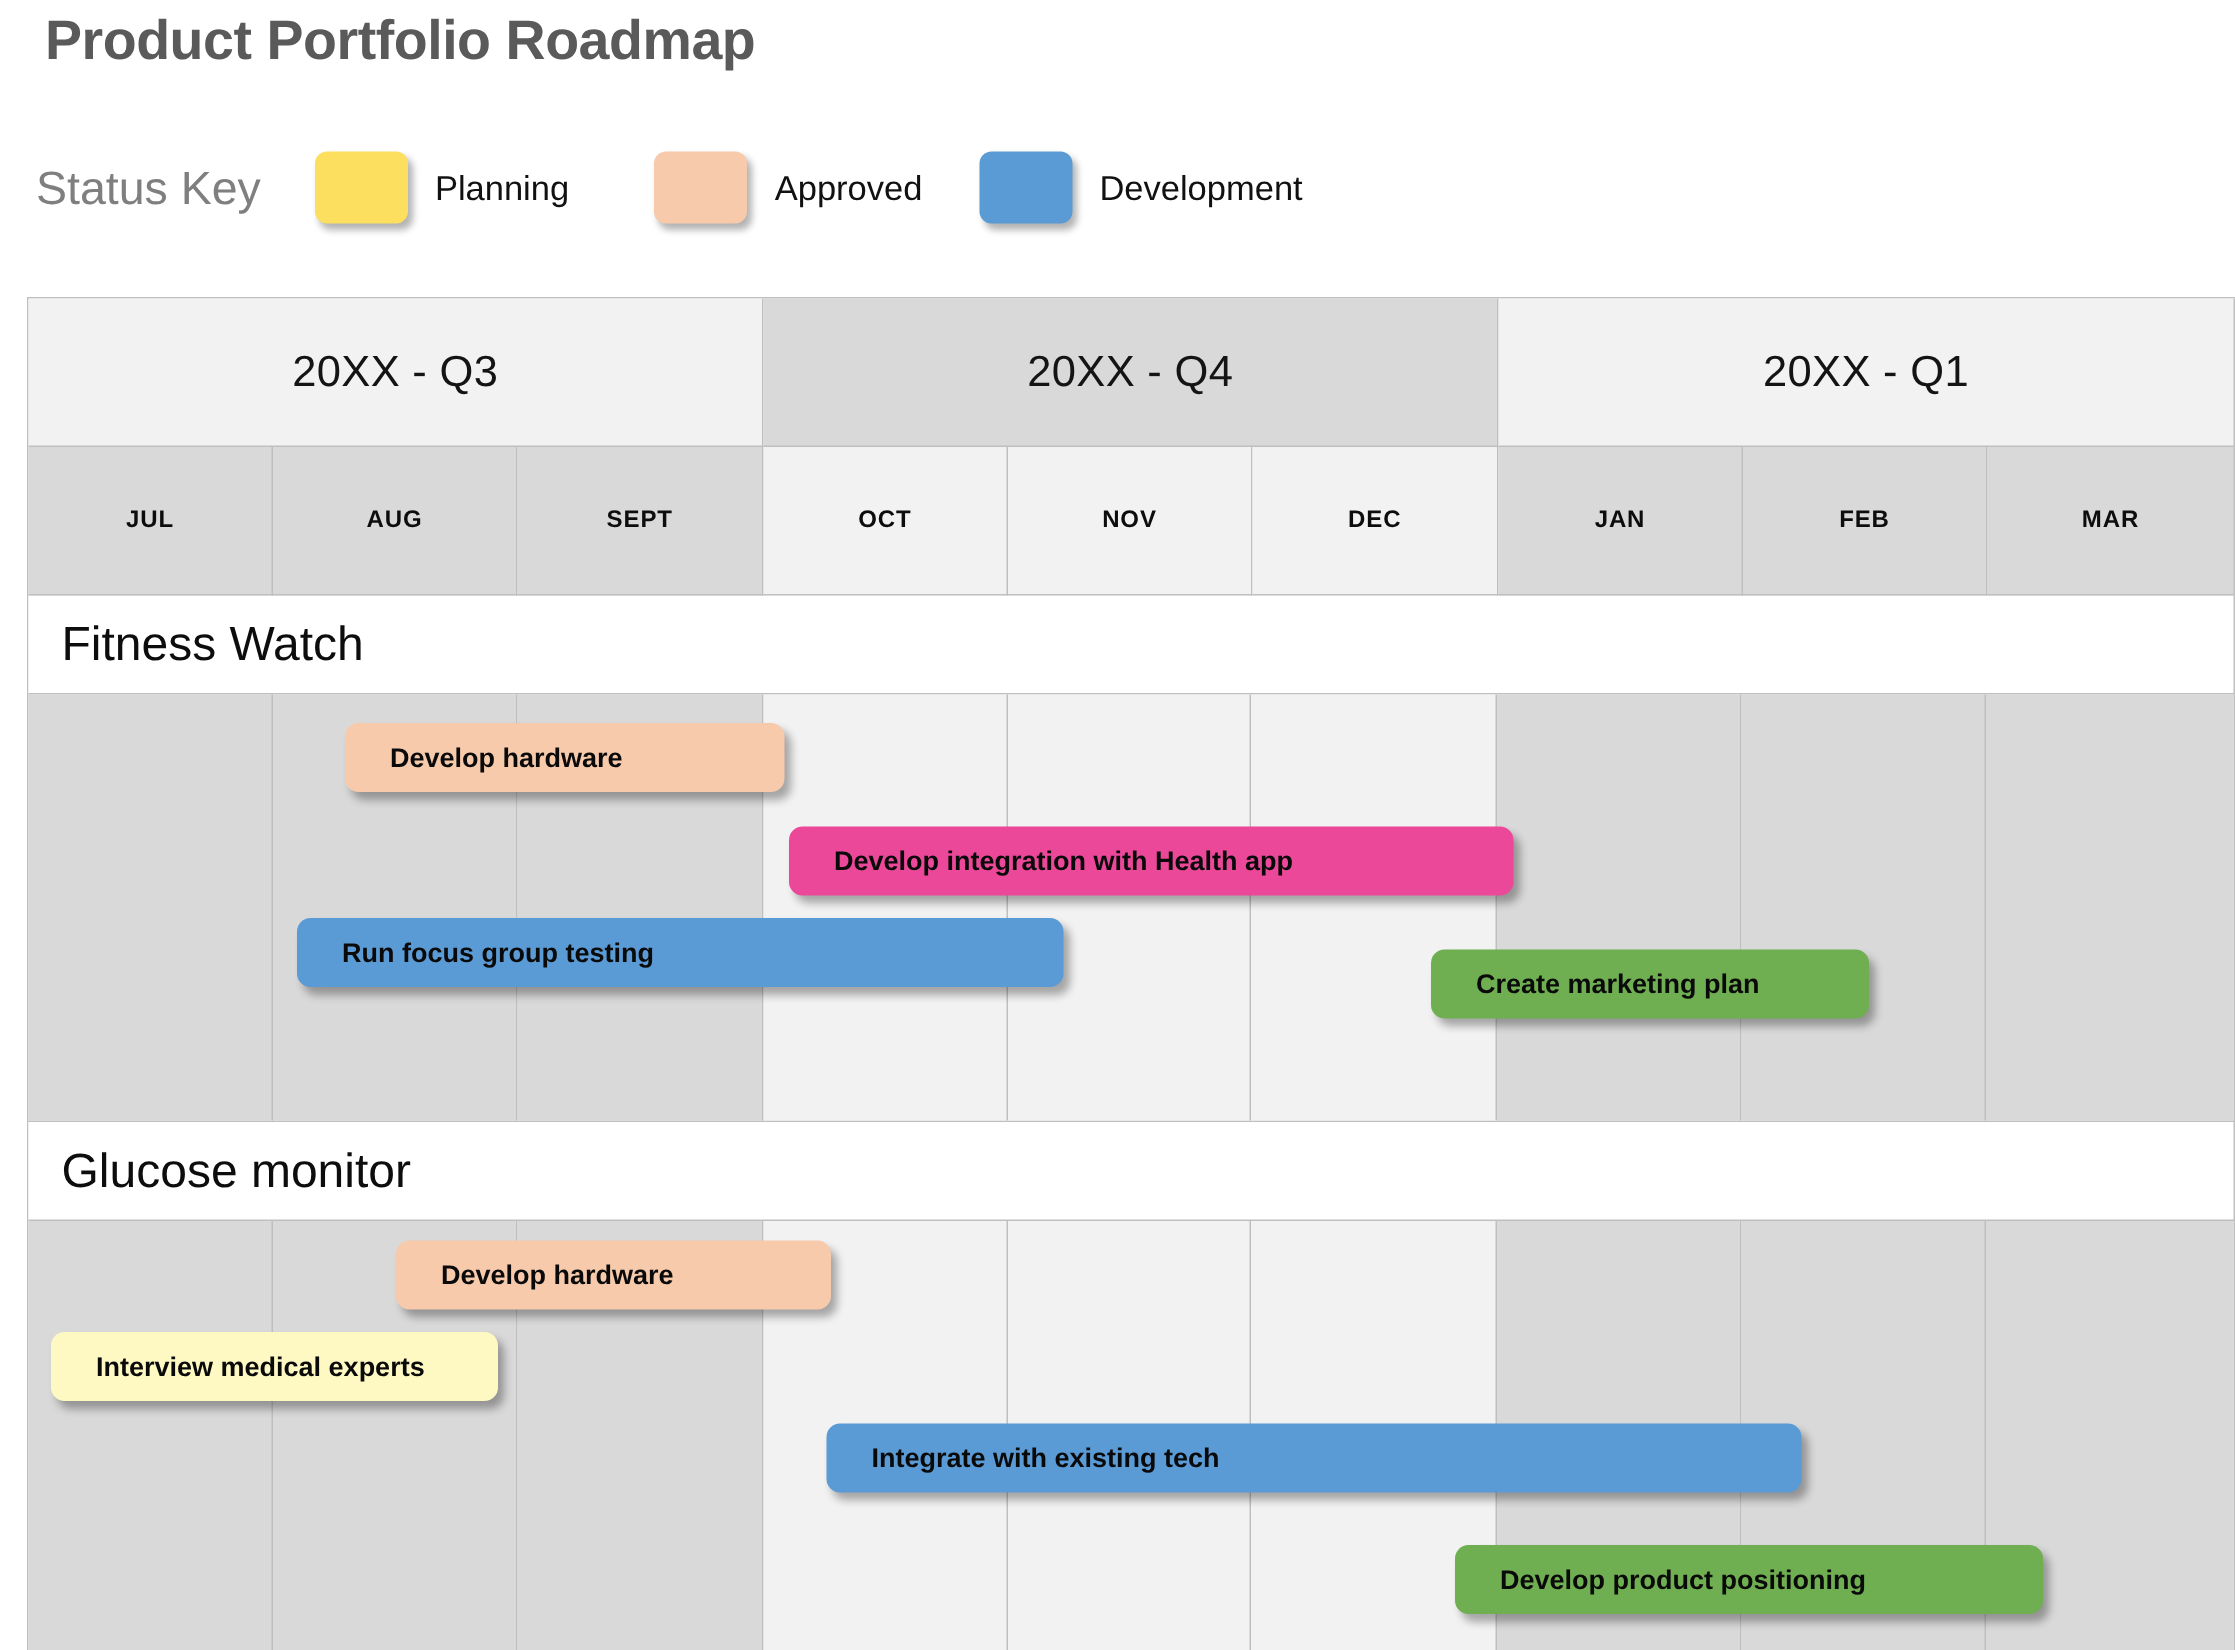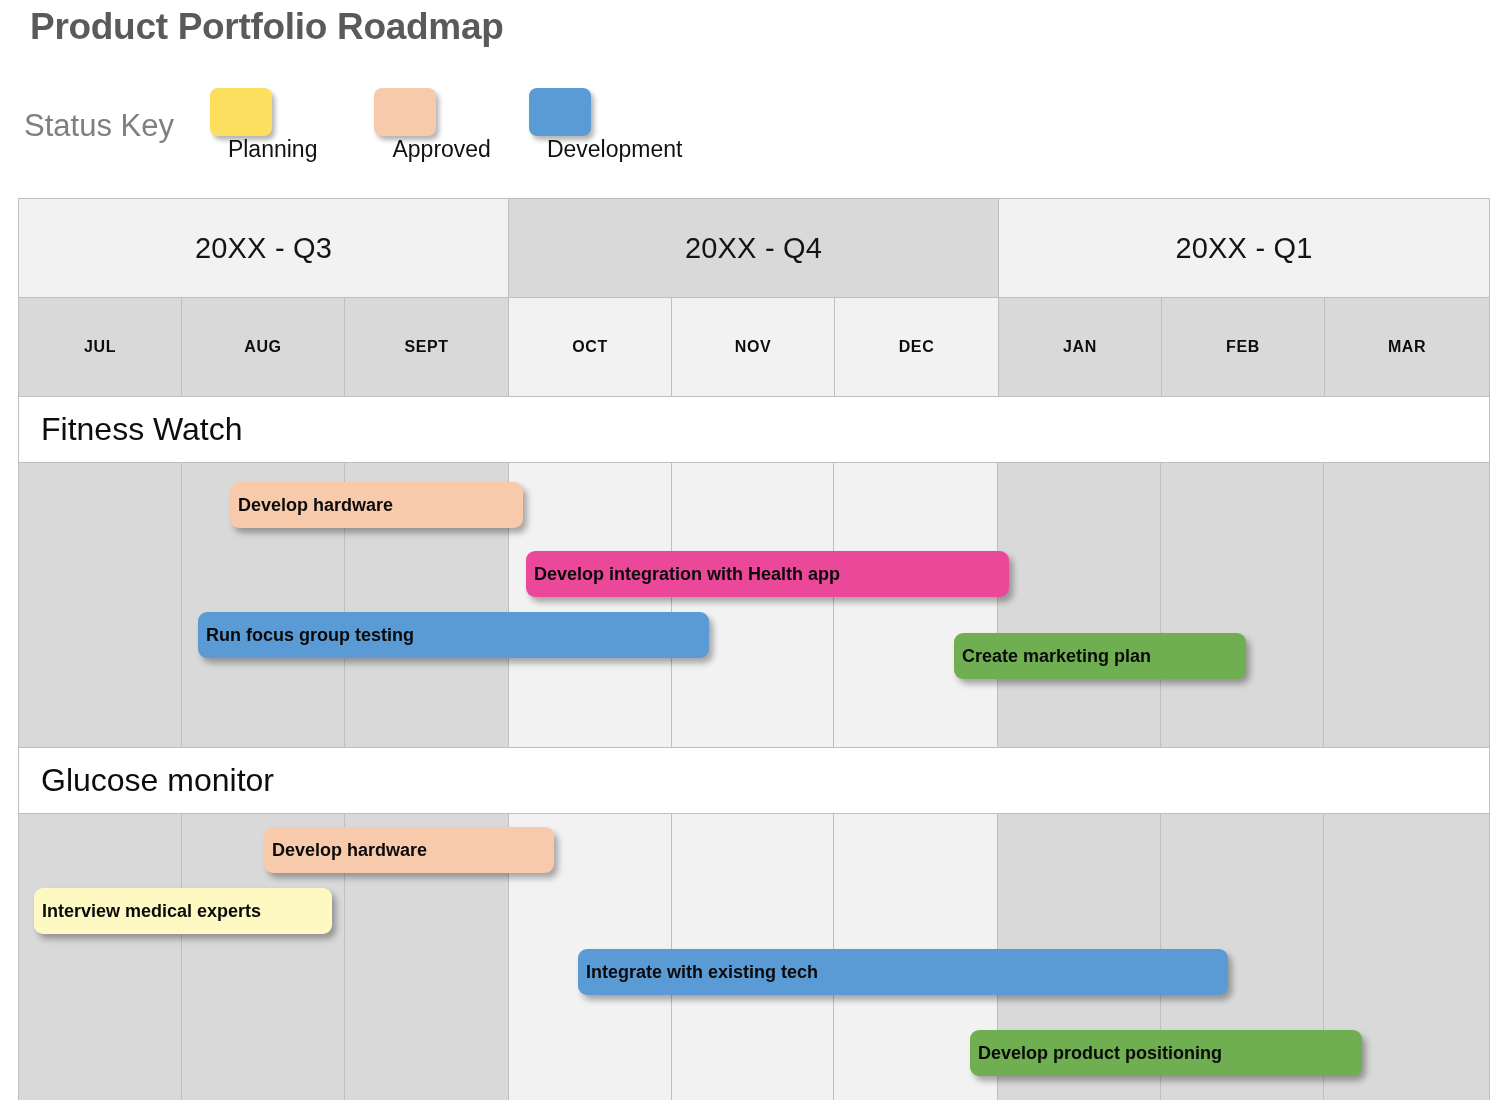--- a/index.html
+++ b/index.html
@@ -34,23 +34,22 @@
   .legend-title {
     font-size: 31px;
     color: #7f7f7f;
     margin-right: 36px;
     white-space: nowrap;
     line-height: 1;
     text-align: right;
   }
   .legend-item {
     display: flex;
-    align-items: flex-start;
+    align-items: center;
     margin-right: 20px;
-    flex-direction: column;
   }
   .legend-swatch {
     width: 62px; height: 48px;
     border-radius: 8px;
     box-shadow: 3px 4px 5px rgba(0,0,0,0.30);
     flex: none;
   }
   .legend-label {
     font-size: 23px;
     color: #111111;
@@ -141,21 +140,21 @@
     inset: 0;
   }
 
   .bar {
     position: absolute;
     height: 46px;
     border-radius: 9px;
     box-shadow: 4px 5px 6px rgba(0,0,0,0.32);
     display: flex;
     align-items: center;
-    padding-left: 8px;
+    padding-left: 30px;
     font-size: 18px;
     font-weight: bold;
     color: #0a0a0a;
     white-space: nowrap;
   }
 </style>
 </head>
 <body>
 
 <div class="page">
@@ -234,19 +233,19 @@
         <div class="col bg-light" style="width:163px"></div>
         <div class="col bg-light" style="width:163px"></div>
         <div class="col bg-light" style="width:164px"></div>
         <div class="col bg-dark" style="width:163px"></div>
         <div class="col bg-dark" style="width:163px"></div>
         <div class="col bg-dark" style="width:165px"></div>
       </div>
       <div class="bars-layer">
         <div class="bar" style="background:#F7CAAB; left:245px; top:13px;  width:290px;">Develop hardware</div>
         <div class="bar" style="background:#fef9c3; left:15px;  top:74px;  width:298px;">Interview medical experts</div>
-        <div class="bar" style="background:#5B9BD5; left:559px; top:135px; width:650px;">Integrate with existing tech</div>
+        <div class="bar" style="background:#5B9BD5; left:532px; top:135px; width:650px;">Integrate with existing tech</div>
         <div class="bar" style="background:#6FAF51; left:951px; top:216px; width:392px;">Develop product positioning</div>
       </div>
     </div>
 
   </div>
 </div>
 
 </body></html>

